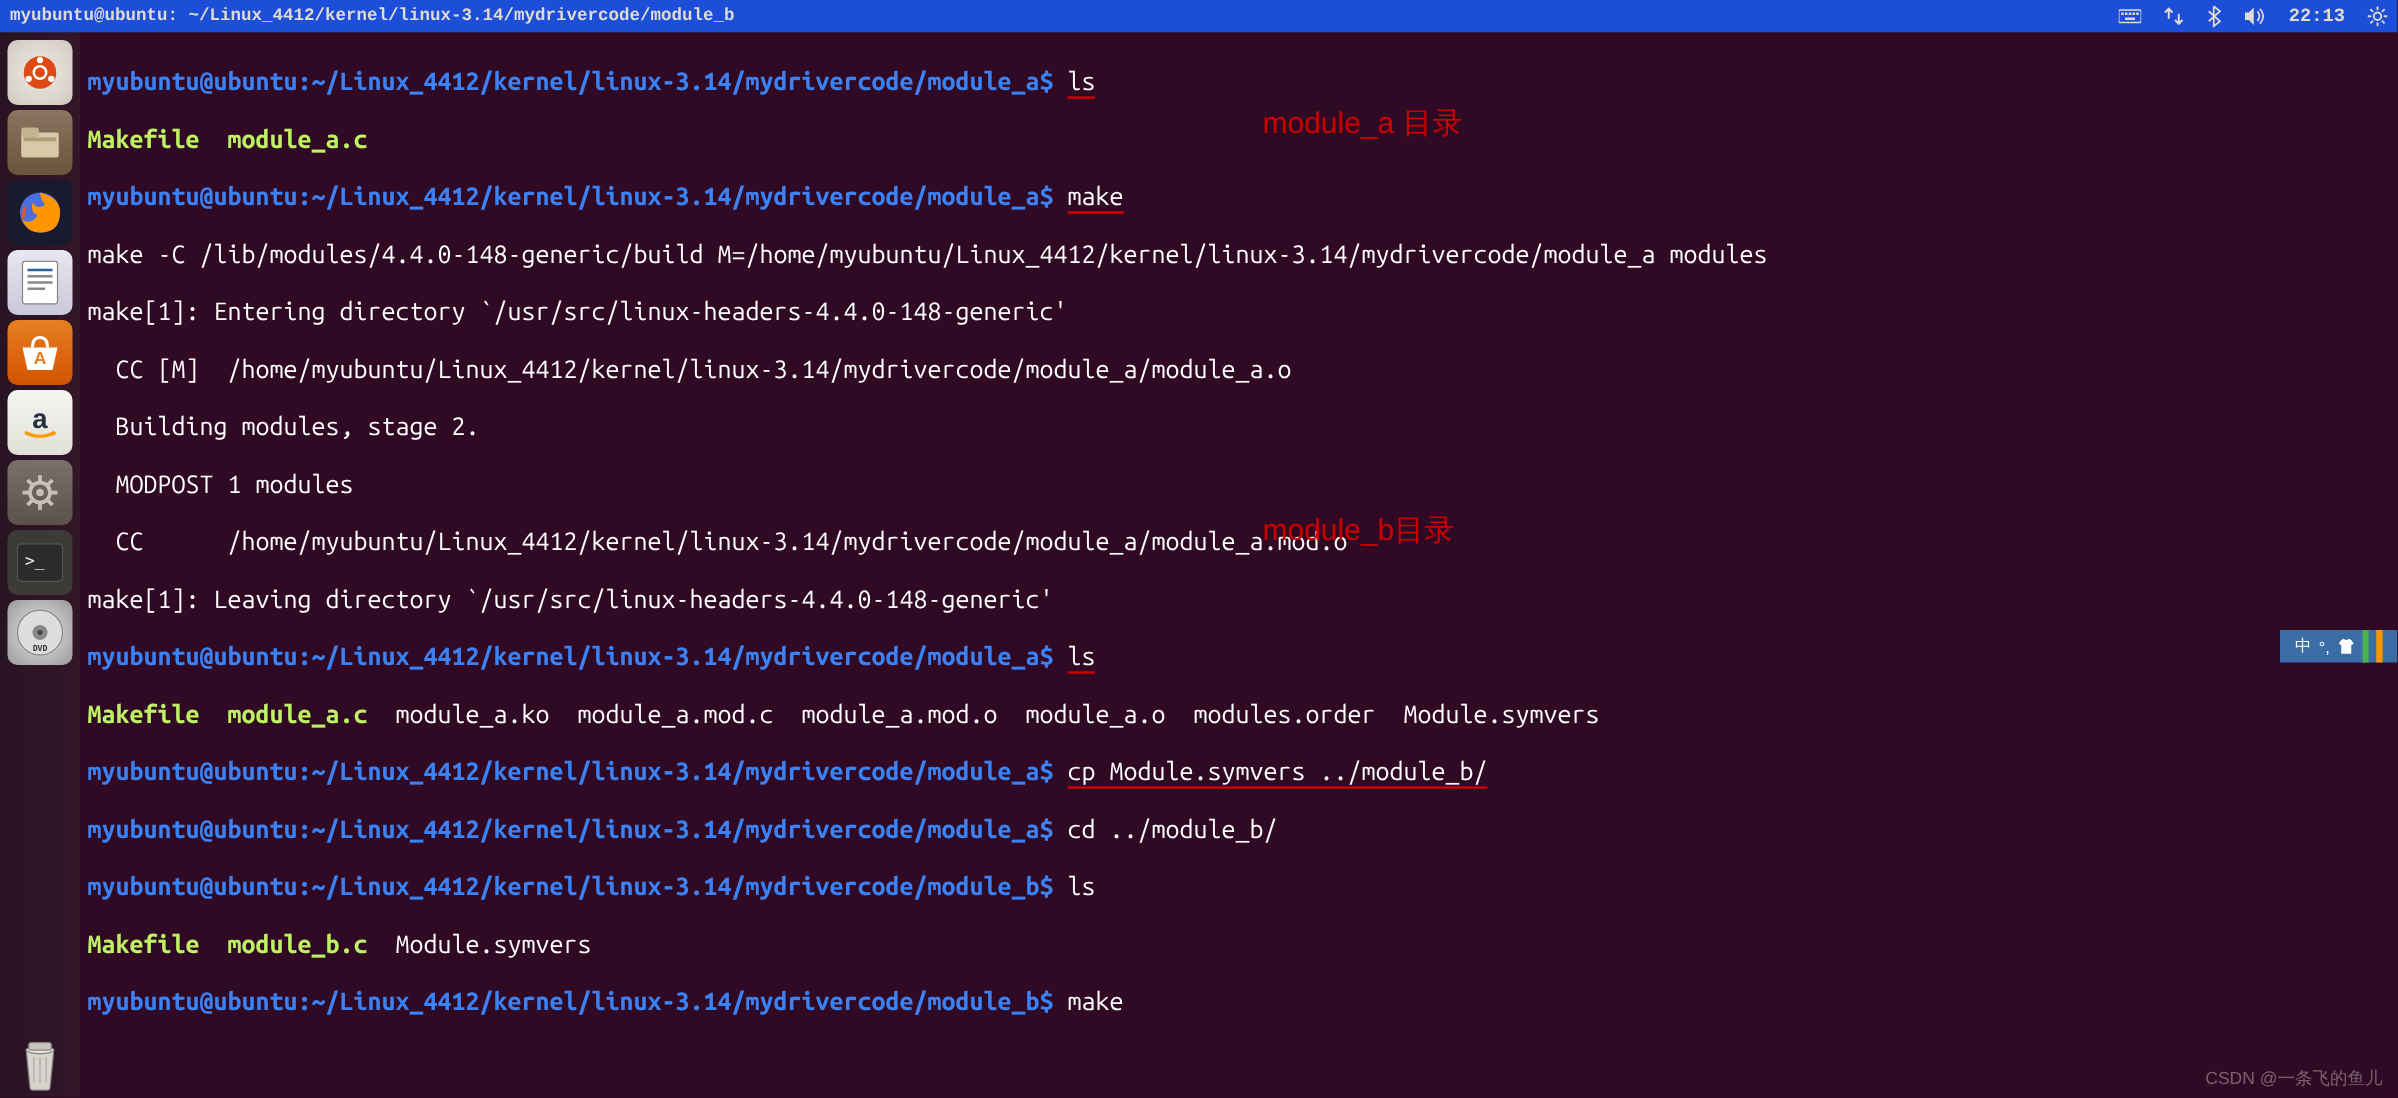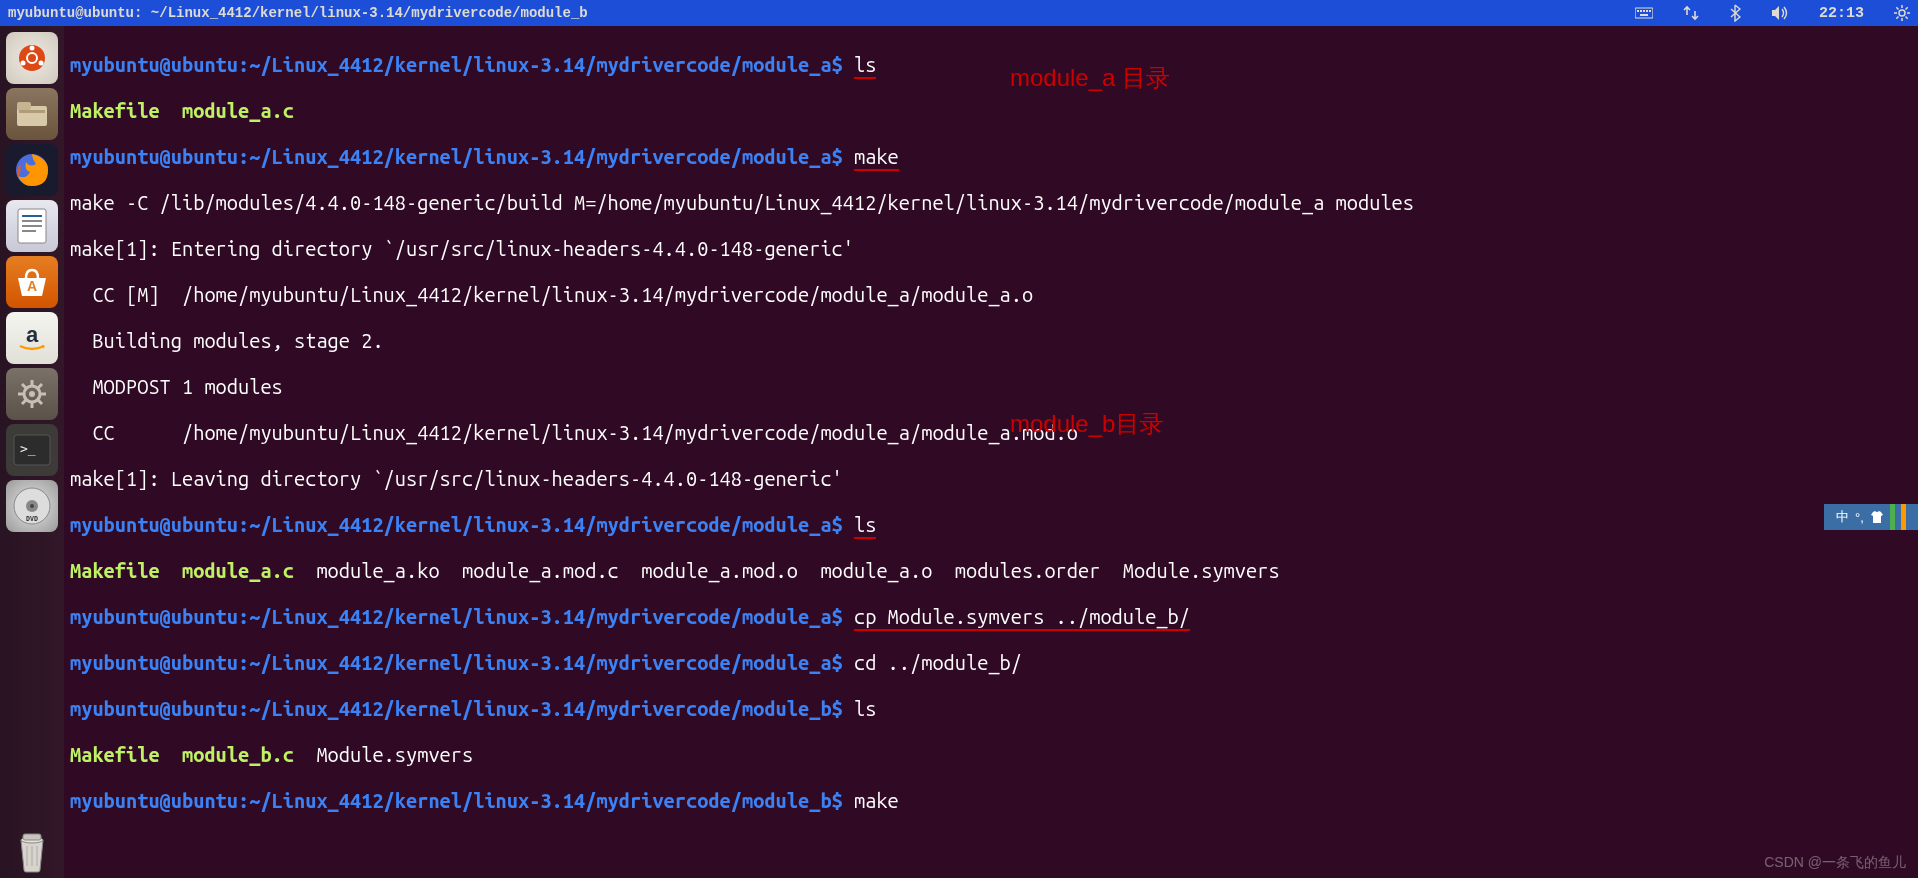--- a/index.html
+++ b/index.html
@@ -17,21 +17,21 @@
       background: #1d4ed8;
       color: #dfdbd2;
       display: flex;
       align-items: center;
       padding: 0 8px;
       font-family: Liberation Mono, monospace;
       font-size: 14px;
       font-weight: bold;
     }
     .top-panel .title { flex: 1; }
-    .top-panel .indicators { display: flex; gap: 30px; align-items: center; }
+    .top-panel .indicators { display: flex; gap: 18px; align-items: center; }
     .top-panel .indicator { display: flex; align-items: center; }
     .top-panel svg { fill: #dfdbd2; }
     .launcher {
       position: absolute;
       left: 0;
       top: 26px;
       width: 64px;
       height: 852px;
       background: linear-gradient(to right, rgba(40,20,35,0.95), rgba(50,25,40,0.85));
       display: flex;
@@ -245,21 +245,21 @@
 
 
 
 
 
 
 
 
 </div>
 
-<div class="annotation" style="left:1010px; top:62px;">module_a 目录</div>
+<div class="annotation" style="left:1010px; top:82px;">module_a 目录</div>
 <div class="annotation" style="left:1010px; top:408px;">module_b目录</div>
 
 <div class="ime-indicator">
   <span>中</span>
   <span>°,</span>
   <svg width="14" height="14" viewBox="0 0 14 14">
       <path d="M3 2 L5 1 Q7 3 9 1 L11 2 L13 5 L11 6 L11 13 L3 13 L3 6 L1 5 Z" fill="#fff"></path>
     </svg>
   <div class="edge-g"></div>
     <div class="edge-o"></div>

